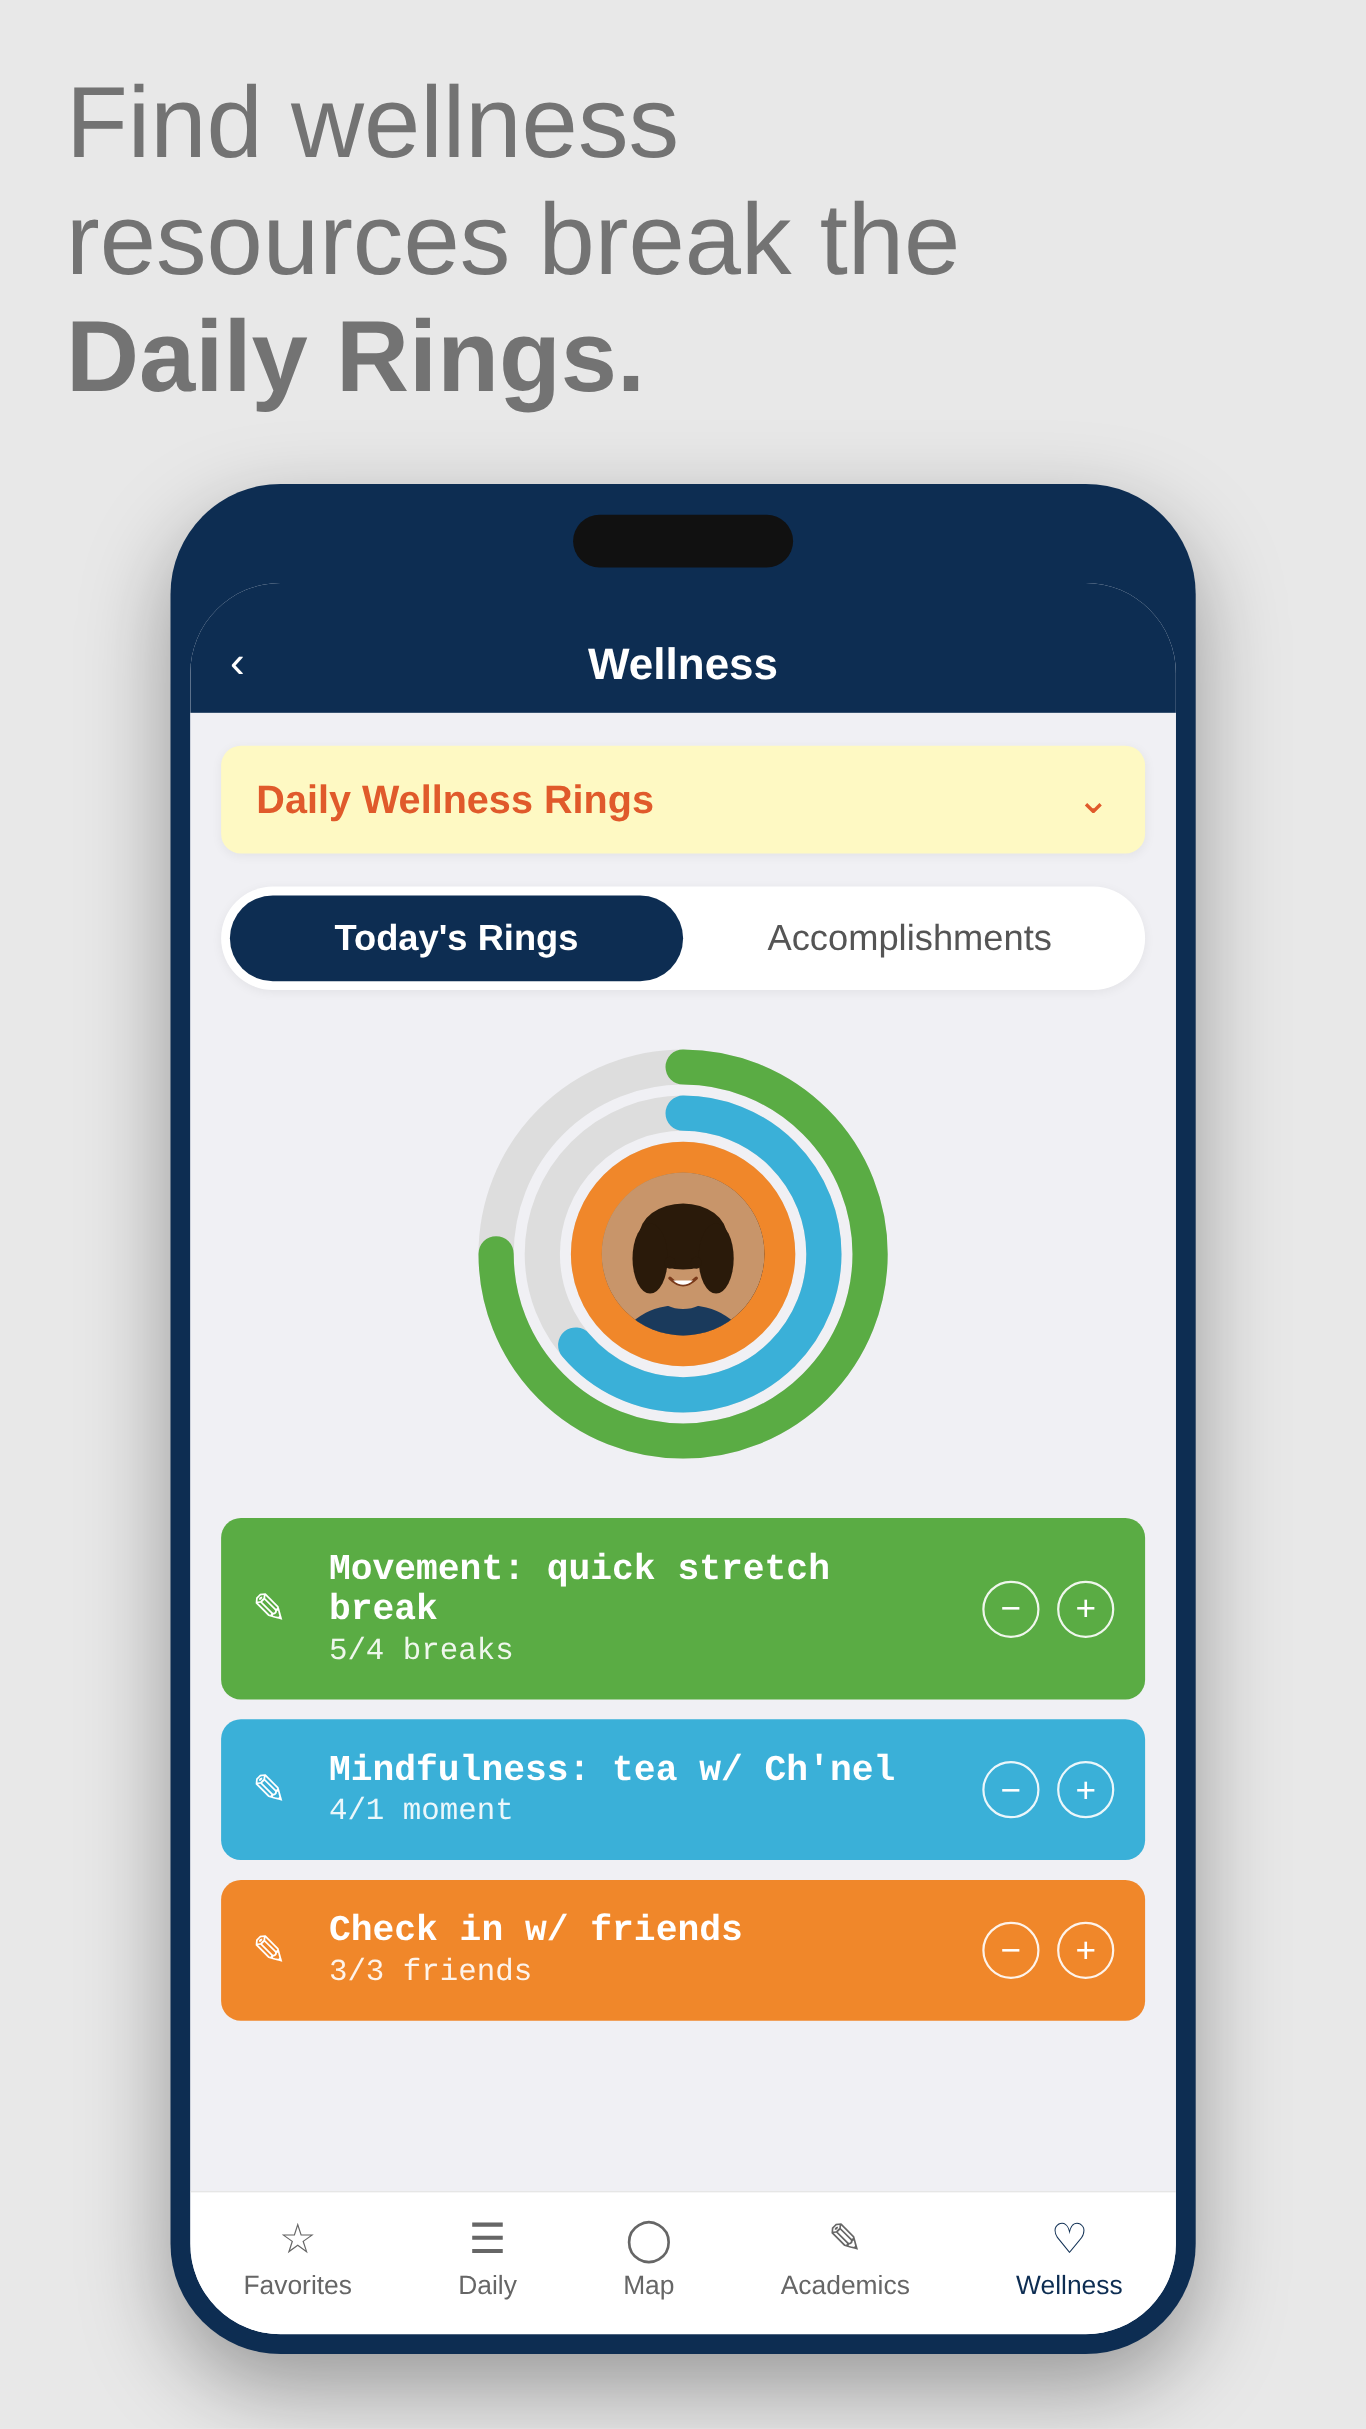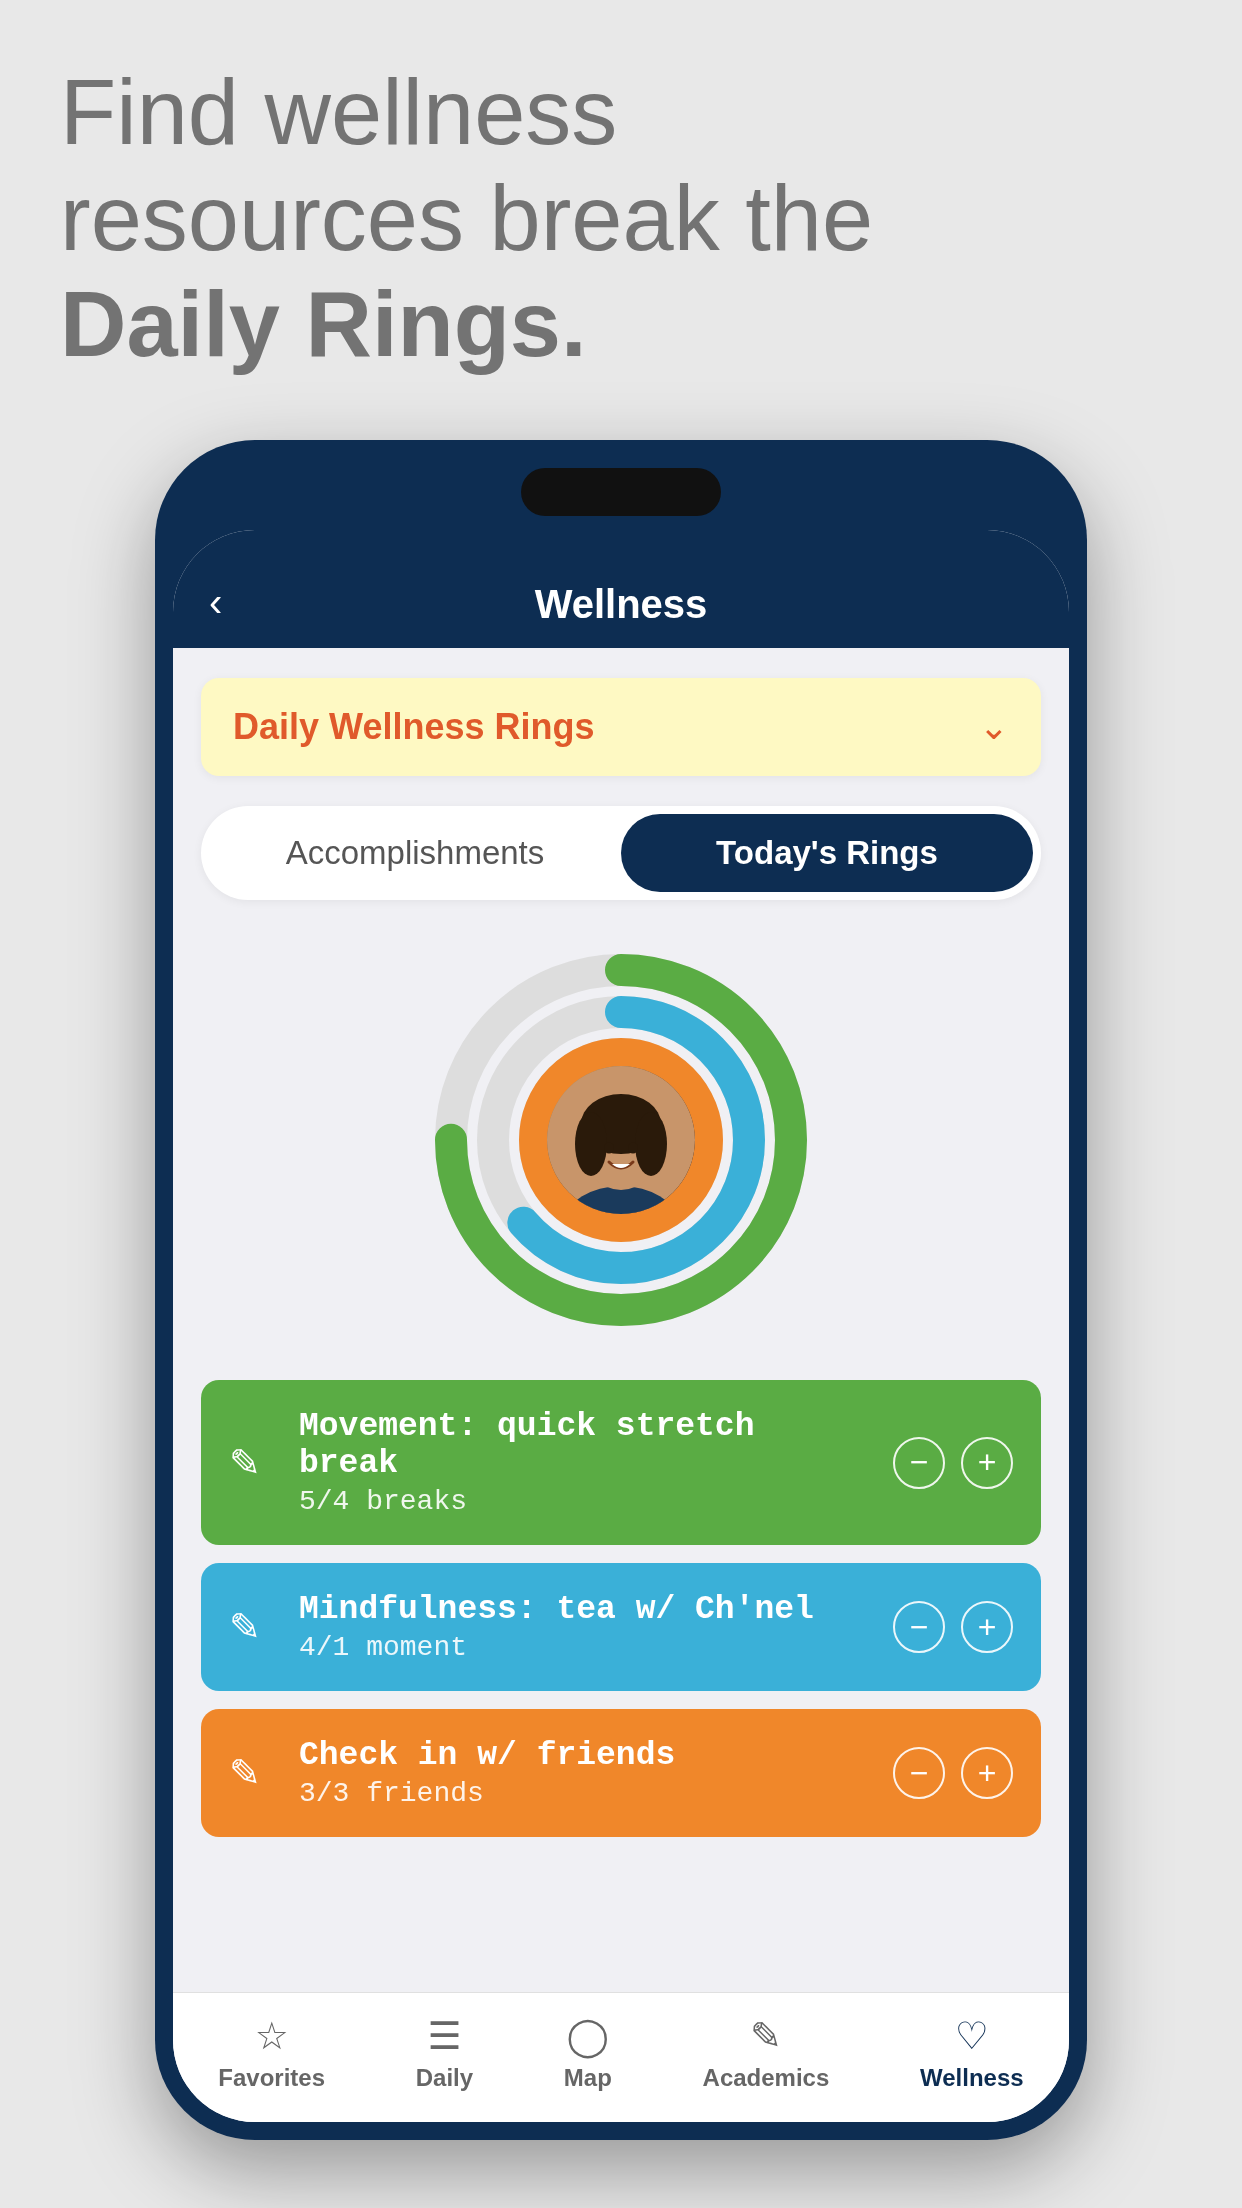--- a/index.html
+++ b/index.html
@@ -250,21 +250,20 @@
       gap: 6px;
       cursor: pointer;
     }
     .bottom-tab-icon {
       font-size: 38px;
       color: #666;
     }
     .bottom-tab-label {
       font-size: 24px;
       color: #666;
-      font-weight: bold;
     }
     .bottom-tab.active .bottom-tab-icon,
     .bottom-tab.active .bottom-tab-label {
       color: #0d2d52;
     }
   </style>
 </head>
 <body>
 
 <div class="hero-text">
@@ -286,22 +285,22 @@
     </div>
 
     <div class="screen-content">
 
       <div class="dropdown-box">
         <span class="dropdown-label">Daily Wellness Rings</span>
         <span class="dropdown-chevron">⌄</span>
       </div>
 
       <div class="tabs-container">
+        <div class="tab active">Today's Rings</div>
         <div class="tab">Accomplishments</div>
-        <div class="tab active">Today's Rings</div>
       </div>
 
       <div class="rings-container">
         <div class="rings-svg-wrapper">
           <svg viewBox="0 0 380 380">
 
             <defs>
               <filter id="shadow" x="-20%" y="-20%" width="140%" height="140%">
                 <feDropShadow dx="0" dy="4" stdDeviation="8" flood-color="rgba(0,0,0,0.2)"></feDropShadow>
               </filter>

